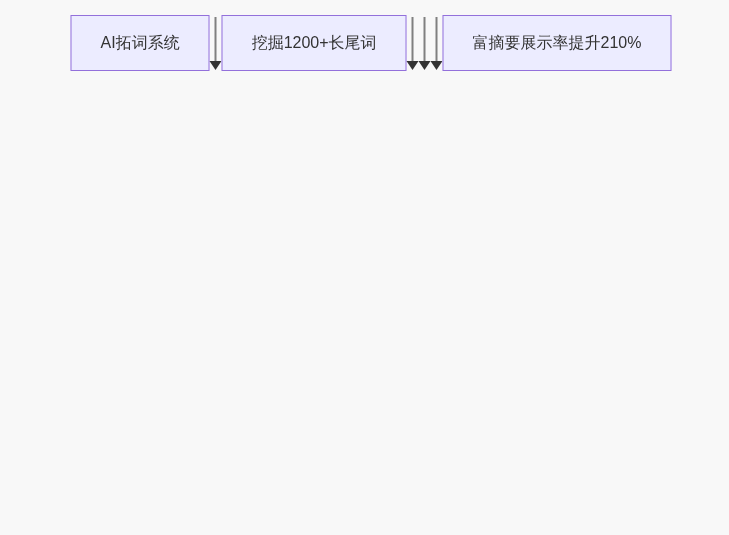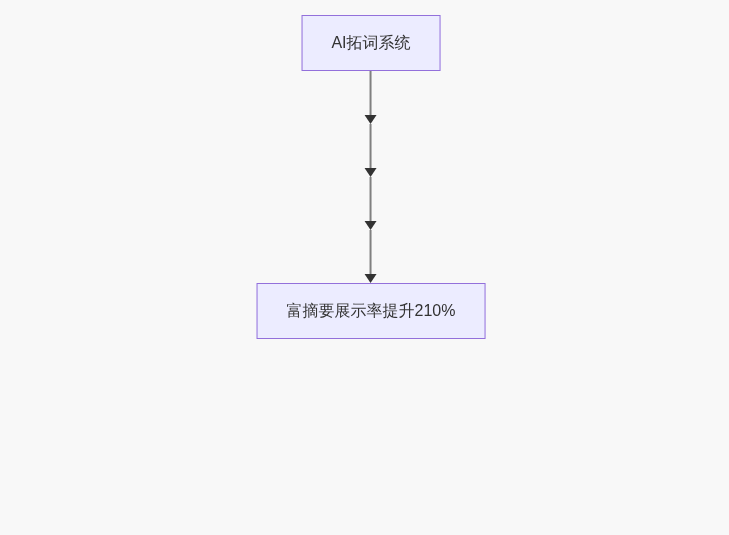--- a/index.html
+++ b/index.html
@@ -13,21 +13,21 @@
     font-family: "Liberation Sans", "DejaVu Sans", sans-serif;
     overflow: hidden;
     position: relative;
   }
   .flowchart {
     position: absolute;
     left: 371px;
     top: 15px;
     transform: translateX(-50%);
     display: flex;
-    flex-direction: column;
+    flex-direction: row;
     align-items: center;
   }
   .node {
     box-sizing: border-box;
     min-height: 56px;
     padding: 16px 29px;
     background: #ececff;
     border: 1px solid #9370db;
     color: #333333;
     font-size: 16px;
@@ -65,20 +65,23 @@
 
   <div class="node">
     <span>AI拓词系统</span>
   </div>
 
   <div class="edge">
     <div class="edge-line"></div>
     <div class="edge-head"></div>
   </div>
 
+  <div class="node">
+    <span>挖掘1200+长尾词</span>
+  </div>
 
   <div class="edge">
     <div class="edge-line"></div>
     <div class="edge-head"></div>
   </div>
 
 
   <div class="edge">
     <div class="edge-line"></div>
     <div class="edge-head"></div>

